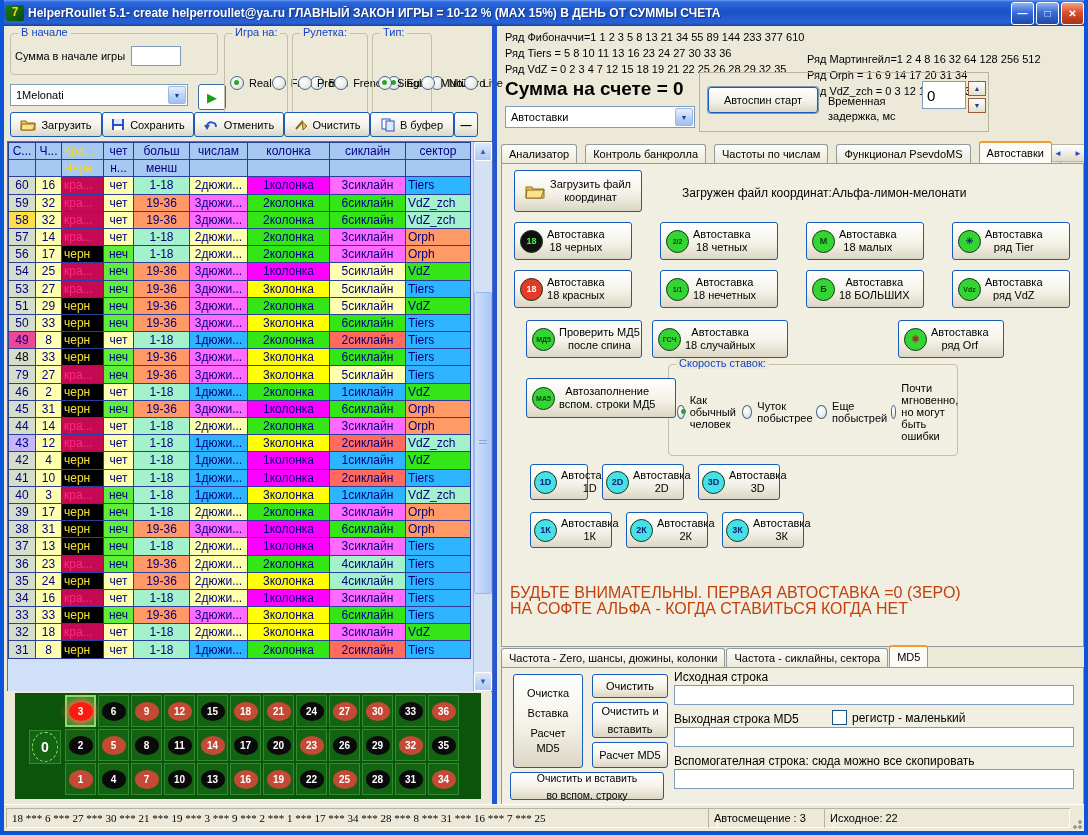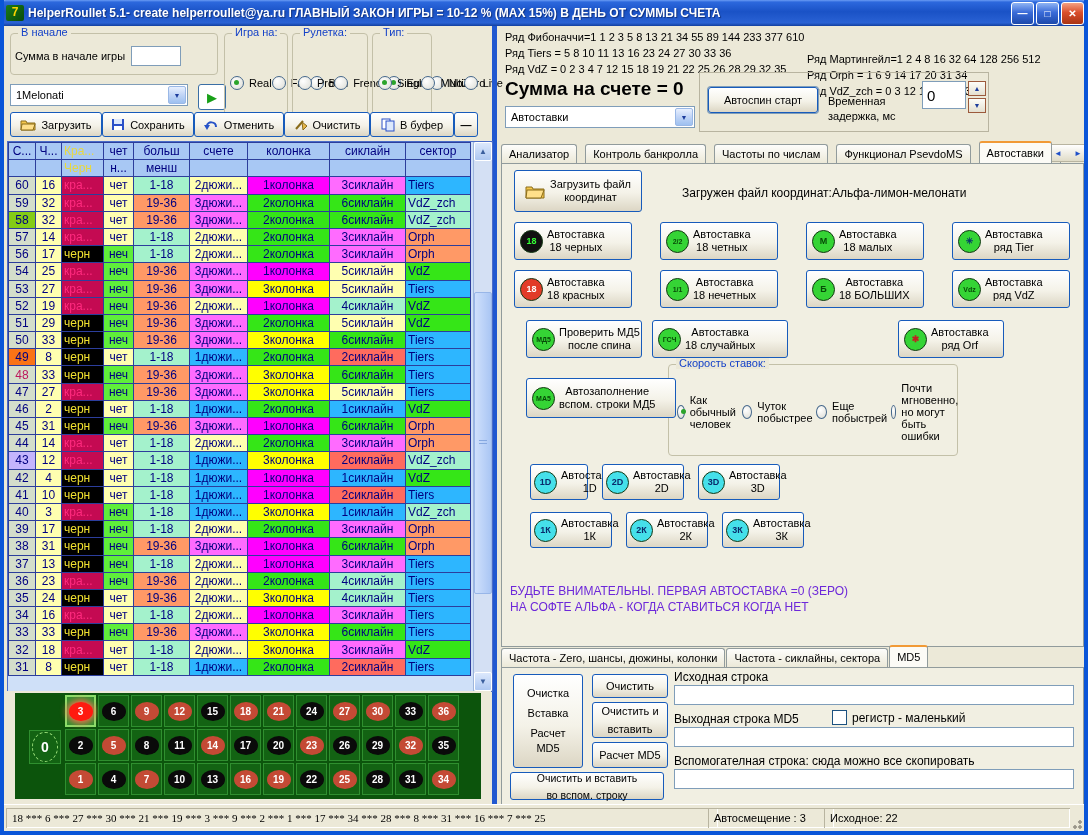--- a/index.html
+++ b/index.html
@@ -121,21 +121,21 @@
     background:linear-gradient(180deg,#ffffff,#f4f2e8 55%,#dcd6c4);
     display:flex;align-items:center;gap:4px;padding:0 5px;font-size:11px;}
   .icirc{flex:0 0 auto;width:21px;height:21px;border-radius:50%;border:1px solid #143814;
     display:flex;align-items:center;justify-content:center;font-weight:bold;}
   .slbl{display:flex;flex-direction:column;align-items:center;line-height:13px;white-space:nowrap;}
   .g-speed{left:166px;top:200px;width:290px;height:92px;background:#f1efe2;}
   .g-speed .radios{justify-content:space-evenly;padding:6px 8px 2px 8px;}
   .dkrow{position:absolute;display:flex;gap:14px;left:28px;}
   .drow{top:300px;} .krow{top:348px;}
   .dkrow .stake{width:80px;height:36px;padding:0 3px;}
-  .warn{position:absolute;left:8px;font-size:12px;color:#6d28d9;}
+  .warn{position:absolute;left:8px;font-size:16px;color:#c2410c;}
   .warn1{top:420px;} .warn2{top:436px;}
   
   .subtabstrip{position:absolute;left:2px;top:505px;display:flex;align-items:flex-end;gap:1px;}
   .subpage{position:absolute;left:2px;top:527px;right:4px;height:136px;border:1px solid #919b9c;background:#f1efe2;}
   .bigbtn{position:absolute;left:11px;top:6px;width:70px;height:94px;flex-direction:column;line-height:15px;}
   .smallcol .btn{position:absolute;left:90px;width:76px;}
   .b-clear{top:6px;height:24px;} .b-clearpaste{top:34px;height:36px;flex-direction:column;line-height:13px;}
   .b-calc{top:74px;height:26px;}
   .b-aux{position:absolute;left:8px;top:104px;width:154px;height:28px;flex-direction:column;line-height:12px;font-size:10.5px;}
   .flabel{position:absolute;font-size:12px;color:#000;}
@@ -329,21 +329,21 @@
           <col style="width: 76px;">
           <col style="width: 65px;">
         </colgroup>
       <thead id="thead">
           <tr>
             <th>С...</th>
             <th>Ч...</th>
             <th class="yl">Кра...</th>
             <th>чет</th>
             <th>больш</th>
-            <th>счете</th>
+            <th>числам</th>
             <th>колонка</th>
             <th>сиклайн</th>
             <th>сектор</th>
           </tr>
           <tr>
             <th></th>
             <th></th>
             <th class="yl">Черн</th>
             <th>н...</th>
             <th>менш</th>
@@ -370,21 +370,21 @@
             <td style="background: rgb(255, 255, 176); color: rgb(0, 0, 128);">32</td>
             <td class="l" style="background: rgb(196, 10, 82); color: rgb(255, 42, 127);">кра...</td>
             <td style="background: rgb(255, 255, 176); color: rgb(0, 0, 128);">чет</td>
             <td style="background: rgb(255, 153, 102); color: rgb(0, 0, 128);">19-36</td>
             <td style="background: rgb(255, 107, 255); color: rgb(0, 0, 128);">3дюжи...</td>
             <td style="background: rgb(53, 230, 23); color: rgb(0, 0, 128);">2колонка</td>
             <td style="background: rgb(53, 230, 23); color: rgb(0, 0, 128);">6сиклайн</td>
             <td class="l" style="background: rgb(164, 242, 204); color: rgb(0, 0, 128);">VdZ_zch</td>
           </tr>
           <tr>
-            <td style="background: #84cc16; color: rgb(0, 0, 128);">58</td>
+            <td style="background: #fde047; color: rgb(0, 0, 128);">58</td>
             <td style="background: rgb(255, 255, 176); color: rgb(0, 0, 128);">32</td>
             <td class="l" style="background: rgb(196, 10, 82); color: rgb(255, 42, 127);">кра...</td>
             <td style="background: rgb(255, 255, 176); color: rgb(0, 0, 128);">чет</td>
             <td style="background: rgb(255, 153, 102); color: rgb(0, 0, 128);">19-36</td>
             <td style="background: rgb(255, 107, 255); color: rgb(0, 0, 128);">3дюжи...</td>
             <td style="background: rgb(53, 230, 23); color: rgb(0, 0, 128);">2колонка</td>
             <td style="background: rgb(53, 230, 23); color: rgb(0, 0, 128);">6сиклайн</td>
             <td class="l" style="background: rgb(164, 242, 204); color: rgb(0, 0, 128);">VdZ_zch</td>
           </tr>
           <tr>
@@ -425,31 +425,20 @@
             <td style="background: rgb(255, 255, 176); color: rgb(0, 0, 128);">27</td>
             <td class="l" style="background: rgb(196, 10, 82); color: rgb(255, 42, 127);">кра...</td>
             <td style="background: rgb(95, 238, 58); color: rgb(0, 0, 128);">неч</td>
             <td style="background: rgb(255, 153, 102); color: rgb(0, 0, 128);">19-36</td>
             <td style="background: rgb(255, 107, 255); color: rgb(0, 0, 128);">3дюжи...</td>
             <td style="background: rgb(255, 255, 0); color: rgb(0, 0, 128);">3колонка</td>
             <td style="background: rgb(255, 255, 176); color: rgb(0, 0, 128);">5сиклайн</td>
             <td class="l" style="background: rgb(45, 182, 255); color: rgb(0, 0, 128);">Tiers</td>
           </tr>
           <tr>
-            <td style="background: rgb(212, 222, 203); color: rgb(0, 0, 128);">52</td>
-            <td style="background: rgb(255, 255, 176); color: rgb(0, 0, 128);">19</td>
-            <td class="l" style="background: rgb(196, 10, 82); color: rgb(255, 42, 127);">кра...</td>
-            <td style="background: rgb(95, 238, 58); color: rgb(0, 0, 128);">неч</td>
-            <td style="background: rgb(255, 153, 102); color: rgb(0, 0, 128);">19-36</td>
-            <td style="background: rgb(255, 255, 176); color: rgb(0, 0, 128);">2дюжи...</td>
-            <td style="background: rgb(255, 0, 255); color: rgb(0, 0, 128);">1колонка</td>
-            <td style="background: rgb(164, 242, 204); color: rgb(0, 0, 128);">4сиклайн</td>
-            <td class="l" style="background: rgb(53, 230, 23); color: rgb(0, 0, 128);">VdZ</td>
-          </tr>
-          <tr>
             <td style="background: rgb(212, 222, 203); color: rgb(0, 0, 128);">51</td>
             <td style="background: rgb(255, 255, 176); color: rgb(0, 0, 128);">29</td>
             <td class="l" style="background: rgb(0, 0, 0); color: rgb(240, 224, 48);">черн</td>
             <td style="background: rgb(95, 238, 58); color: rgb(0, 0, 128);">неч</td>
             <td style="background: rgb(255, 153, 102); color: rgb(0, 0, 128);">19-36</td>
             <td style="background: rgb(255, 107, 255); color: rgb(0, 0, 128);">3дюжи...</td>
             <td style="background: rgb(53, 230, 23); color: rgb(0, 0, 128);">2колонка</td>
             <td style="background: rgb(255, 255, 176); color: rgb(0, 0, 128);">5сиклайн</td>
             <td class="l" style="background: rgb(53, 230, 23); color: rgb(0, 0, 128);">VdZ</td>
           </tr>
@@ -458,43 +447,43 @@
             <td style="background: rgb(255, 255, 176); color: rgb(0, 0, 128);">33</td>
             <td class="l" style="background: rgb(0, 0, 0); color: rgb(240, 224, 48);">черн</td>
             <td style="background: rgb(95, 238, 58); color: rgb(0, 0, 128);">неч</td>
             <td style="background: rgb(255, 153, 102); color: rgb(0, 0, 128);">19-36</td>
             <td style="background: rgb(255, 107, 255); color: rgb(0, 0, 128);">3дюжи...</td>
             <td style="background: rgb(255, 255, 0); color: rgb(0, 0, 128);">3колонка</td>
             <td style="background: rgb(53, 230, 23); color: rgb(0, 0, 128);">6сиклайн</td>
             <td class="l" style="background: rgb(45, 182, 255); color: rgb(0, 0, 128);">Tiers</td>
           </tr>
           <tr>
-            <td style="background: #f97316; color: rgb(0, 0, 128);">49</td>
+            <td style="background: #ec4899; color: rgb(0, 0, 128);">49</td>
             <td style="background: rgb(255, 255, 176); color: rgb(0, 0, 128);">8</td>
             <td class="l" style="background: rgb(0, 0, 0); color: rgb(240, 224, 48);">черн</td>
             <td style="background: rgb(255, 255, 176); color: rgb(0, 0, 128);">чет</td>
             <td style="background: rgb(164, 242, 204); color: rgb(0, 0, 128);">1-18</td>
             <td style="background: rgb(45, 182, 255); color: rgb(0, 0, 128);">1дюжи...</td>
             <td style="background: rgb(53, 230, 23); color: rgb(0, 0, 128);">2колонка</td>
             <td style="background: rgb(255, 107, 94); color: rgb(0, 0, 128);">2сиклайн</td>
             <td class="l" style="background: rgb(45, 182, 255); color: rgb(0, 0, 128);">Tiers</td>
           </tr>
           <tr>
-            <td style="background: rgb(212, 222, 203); color: #be185d;">48</td>
+            <td style="background: rgb(212, 222, 203); color: #000000;">48</td>
             <td style="background: rgb(255, 255, 176); color: rgb(0, 0, 128);">33</td>
             <td class="l" style="background: rgb(0, 0, 0); color: rgb(240, 224, 48);">черн</td>
             <td style="background: rgb(95, 238, 58); color: rgb(0, 0, 128);">неч</td>
             <td style="background: rgb(255, 153, 102); color: rgb(0, 0, 128);">19-36</td>
             <td style="background: rgb(255, 107, 255); color: rgb(0, 0, 128);">3дюжи...</td>
             <td style="background: rgb(255, 255, 0); color: rgb(0, 0, 128);">3колонка</td>
             <td style="background: rgb(53, 230, 23); color: rgb(0, 0, 128);">6сиклайн</td>
             <td class="l" style="background: rgb(45, 182, 255); color: rgb(0, 0, 128);">Tiers</td>
           </tr>
           <tr>
-            <td style="background: rgb(212, 222, 203); color: rgb(0, 0, 128);">47</td>
+            <td style="background: rgb(212, 222, 203); color: rgb(0, 0, 128);">79</td>
             <td style="background: rgb(255, 255, 176); color: rgb(0, 0, 128);">27</td>
             <td class="l" style="background: rgb(196, 10, 82); color: rgb(255, 42, 127);">кра...</td>
             <td style="background: rgb(95, 238, 58); color: rgb(0, 0, 128);">неч</td>
             <td style="background: rgb(255, 153, 102); color: rgb(0, 0, 128);">19-36</td>
             <td style="background: rgb(255, 107, 255); color: rgb(0, 0, 128);">3дюжи...</td>
             <td style="background: rgb(255, 255, 0); color: rgb(0, 0, 128);">3колонка</td>
             <td style="background: rgb(255, 255, 176); color: rgb(0, 0, 128);">5сиклайн</td>
             <td class="l" style="background: rgb(45, 182, 255); color: rgb(0, 0, 128);">Tiers</td>
           </tr>
           <tr>

